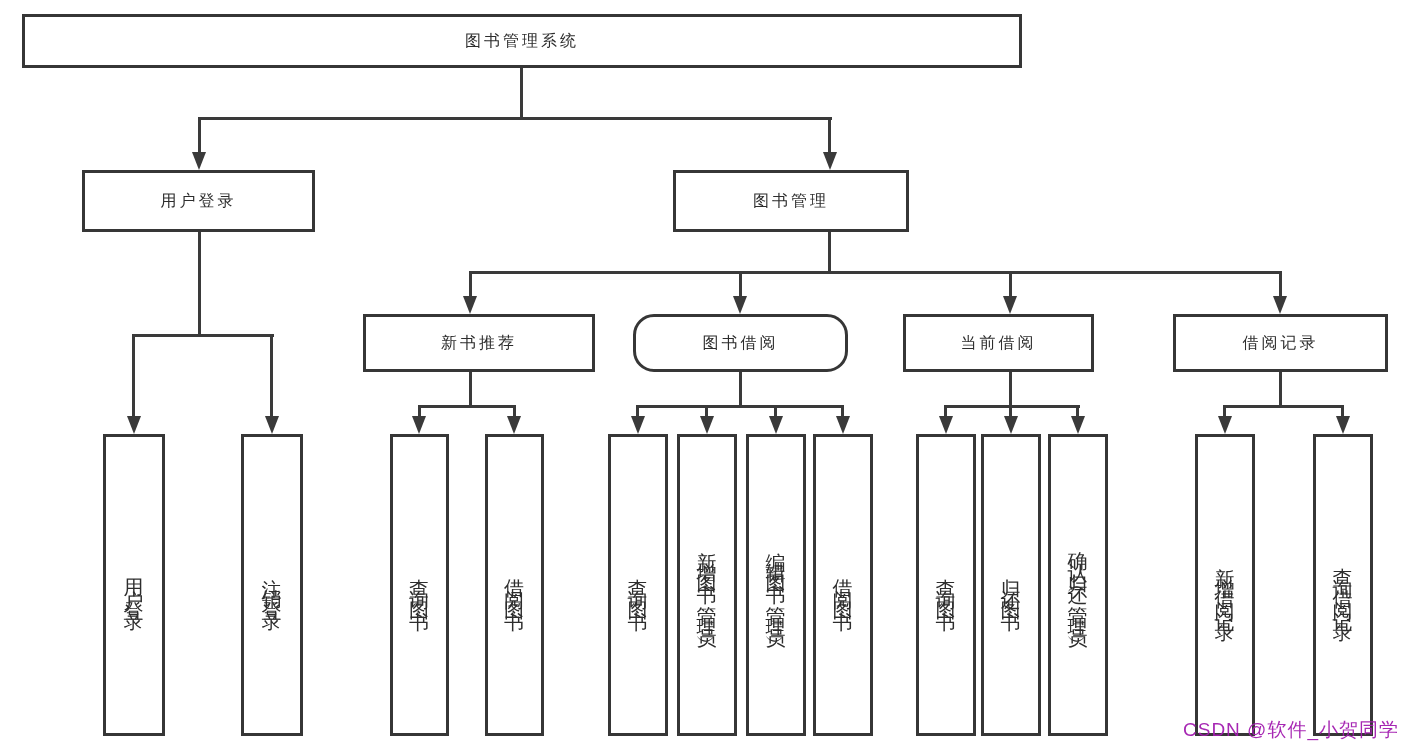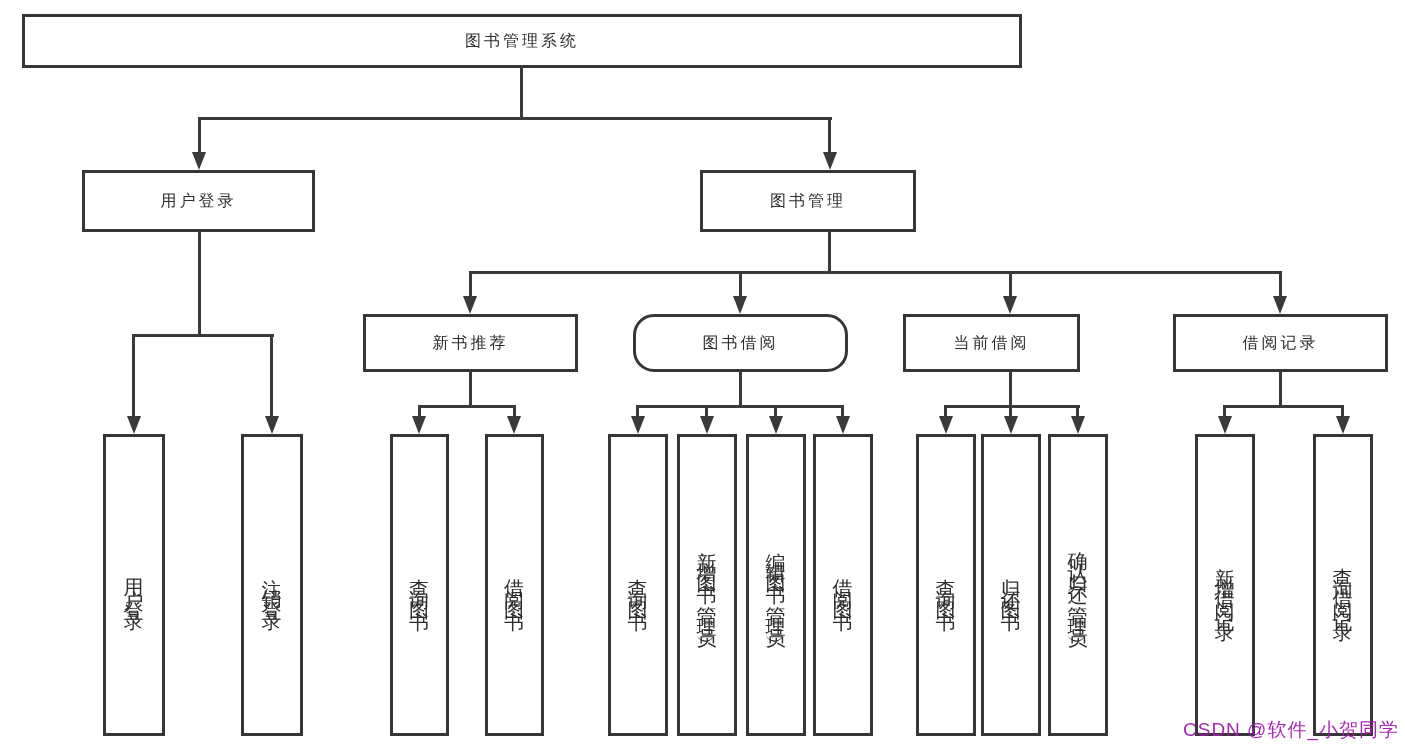--- a/index.html
+++ b/index.html
@@ -66,21 +66,21 @@
   <div class="cl" style="left:520px; top:68px; width:3px; height:50px;"></div>
   <div class="cl" style="left:198px; top:117px; width:634px; height:3px;"></div>
   <div class="cl" style="left:198px; top:117px; width:3px; height:36px;"></div>
   <div class="ah" style="left:192px; top:152px;"></div>
   <div class="cl" style="left:828px; top:117px; width:3px; height:36px;"></div>
   <div class="ah" style="left:823px; top:152px;"></div>
 
   <div class="node hbox" style="left:82px; top:170px; width:233px; height:62px;">
     <span>用户登录</span>
   </div>
-  <div class="node hbox" style="left:700px; top:170px; width:216px; height:62px;">
+  <div class="node hbox" style="left:673px; top:170px; width:236px; height:62px;">
     <span>图书管理</span>
   </div>
 
   <div class="cl" style="left:198px; top:232px; width:3px; height:104px;"></div>
   <div class="cl" style="left:132px; top:334px; width:142px; height:3px;"></div>
   <div class="cl" style="left:132px; top:334px; width:3px; height:83px;"></div>
   <div class="ah" style="left:127px; top:416px;"></div>
   <div class="cl" style="left:270px; top:334px; width:3px; height:83px;"></div>
   <div class="ah" style="left:265px; top:416px;"></div>
 
@@ -88,27 +88,27 @@
   <div class="cl" style="left:469px; top:271px; width:813px; height:3px;"></div>
   <div class="cl" style="left:469px; top:271px; width:3px; height:26px;"></div>
   <div class="ah" style="left:463px; top:296px;"></div>
   <div class="cl" style="left:739px; top:271px; width:3px; height:26px;"></div>
   <div class="ah" style="left:733px; top:296px;"></div>
   <div class="cl" style="left:1009px; top:271px; width:3px; height:26px;"></div>
   <div class="ah" style="left:1003px; top:296px;"></div>
   <div class="cl" style="left:1279px; top:271px; width:3px; height:26px;"></div>
   <div class="ah" style="left:1273px; top:296px;"></div>
 
-  <div class="node hbox" style="left:363px; top:314px; width:215px; height:58px;">
+  <div class="node hbox" style="left:363px; top:314px; width:232px; height:58px;">
     <span>新书推荐</span>
   </div>
   <div class="node hbox" style="left:633px; top:314px; width:215px; height:58px;border-radius:21px;">
     <span>图书借阅</span>
   </div>
-  <div class="node hbox" style="left:903px; top:314px; width:177px; height:58px;">
+  <div class="node hbox" style="left:903px; top:314px; width:191px; height:58px;">
     <span>当前借阅</span>
   </div>
   <div class="node hbox" style="left:1173px; top:314px; width:215px; height:58px;">
     <span>借阅记录</span>
   </div>
 
   <div class="cl" style="left:469px; top:372px; width:3px; height:36px;"></div>
   <div class="cl" style="left:418px; top:405px; width:98px; height:3px;"></div>
   <div class="cl" style="left:418px; top:405px; width:3px; height:13px;"></div>
   <div class="ah" style="left:412px; top:416px;"></div>

